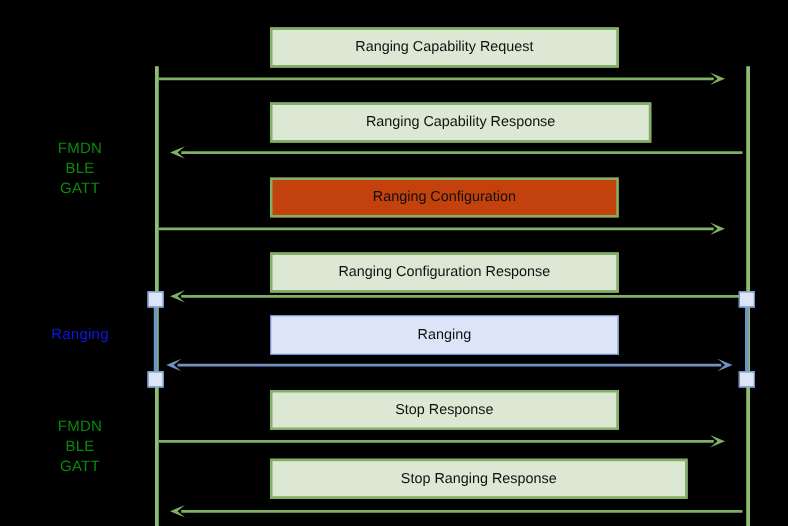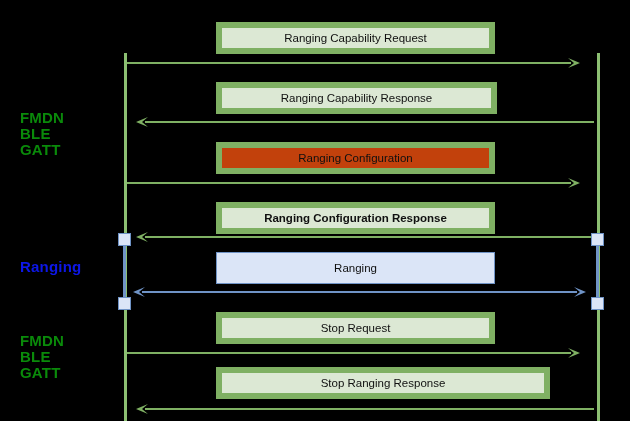--- a/index.html
+++ b/index.html
@@ -18,44 +18,44 @@
   }
   
   .lifeline {
     position: absolute;
     width: 3px;
     background: #8cbf72;
   }
   
   .phase-label {
     position: absolute;
-    text-align: left;
-    font-weight: bold;
-    font-size: 15px;
+    text-align: center;
+    font-weight: normal;
+    font-size: 12px;
     line-height: 16px;
     letter-spacing: 0.2px;
     white-space: pre-line;
   }
   .phase-label.green { color: #0a8a0a; }
   .phase-label.blue  { color: #0d17e8; }
 
   
   .msg-box {
     position: absolute;
     box-sizing: border-box;
     display: flex;
     align-items: center;
     justify-content: center;
     font-size: 11.5px;
     color: #101010;
     text-align: center;
   }
   .msg-box.green {
     background: #dce8d4;
-    border: 6px solid #7f1d1d;
+    border: 2px solid #7f1d1d;
   }
   .msg-box.blue {
     background: #dbe5f7;
     border: 1px solid #6f93c6;
   }
 
   
   .arrow {
     position: absolute;
     height: 16px;
@@ -96,59 +96,59 @@
   <div id="messages-layer">
       <div class="msg-box green" style="left: 216px; top: 22px; width: 279px; height: 32px; background: rgb(220, 232, 212); border-color: rgb(127, 176, 99); color: rgb(16, 16, 16);">
         <span>Ranging Capability Request</span>
       </div>
       <div class="arrow" style="left: 127px; top: 55px; width: 453px;">
         <svg width="453" height="16" viewBox="0 0 453 16">
           <line x1="0" y1="8" x2="444" y2="8" stroke="#7fb063" stroke-width="2.2"></line>
           <polygon points="453,8 441,3 447,8 441,13" fill="#7fb063"></polygon>
         </svg>
       </div>
-      <div class="msg-box green" style="left: 216px; top: 82px; width: 281px; height: 32px; background: rgb(220, 232, 212); border-color: rgb(127, 176, 99); color: rgb(16, 16, 16); align-items: center;">
+      <div class="msg-box green" style="left: 216px; top: 82px; width: 305px; height: 32px; background: rgb(220, 232, 212); border-color: rgb(127, 176, 99); color: rgb(16, 16, 16); align-items: center;">
         <span>Ranging Capability Response</span>
       </div>
       <div class="arrow" style="left: 136px; top: 114px; width: 458px;">
         <svg width="458" height="16" viewBox="0 0 458 16">
           <line x1="9" y1="8" x2="458" y2="8" stroke="#7fb063" stroke-width="2.2"></line>
           <polygon points="0,8 12,3 6,8 12,13" fill="#7fb063"></polygon>
         </svg>
       </div>
       <div class="msg-box green" style="left: 216px; top: 142px; width: 279px; height: 32px; background: #c2410c; border-color: rgb(127, 176, 99); color: rgb(16, 16, 16);">
         <span>Ranging Configuration</span>
       </div>
       <div class="arrow" style="left: 127px; top: 175px; width: 453px;">
         <svg width="453" height="16" viewBox="0 0 453 16">
           <line x1="0" y1="8" x2="444" y2="8" stroke="#7fb063" stroke-width="2.2"></line>
           <polygon points="453,8 441,3 447,8 441,13" fill="#7fb063"></polygon>
         </svg>
       </div>
-      <div class="msg-box green" style="left: 216px; top: 202px; width: 279px; height: 32px; background: rgb(220, 232, 212); border-color: rgb(127, 176, 99); color: rgb(16, 16, 16); font-weight: bold;">
+      <div class="msg-box green" style="left: 216px; top: 202px; width: 279px; height: 32px; background: rgb(220, 232, 212); border-color: rgb(127, 176, 99); color: rgb(16, 16, 16);">
         <span>Ranging Configuration Response</span>
       </div>
       <div class="arrow" style="left: 136px; top: 229px; width: 458px;">
         <svg width="458" height="16" viewBox="0 0 458 16">
           <line x1="9" y1="8" x2="458" y2="8" stroke="#7fb063" stroke-width="2.2"></line>
           <polygon points="0,8 12,3 6,8 12,13" fill="#7fb063"></polygon>
         </svg>
       </div>
       <div class="msg-box blue" style="left: 216px; top: 252px; width: 279px; height: 32px; background: rgb(219, 229, 247); border-color: rgb(111, 147, 198); color: rgb(16, 16, 16);">
         <span>Ranging</span>
       </div>
       <div class="arrow" style="left: 133px; top: 284px; width: 453px;">
         <svg width="453" height="16" viewBox="0 0 453 16">
           <line x1="9" y1="8" x2="444" y2="8" stroke="#6f93c6" stroke-width="2.2"></line>
           <polygon points="453,8 441,3 447,8 441,13" fill="#6f93c6"></polygon>
           <polygon points="0,8 12,3 6,8 12,13" fill="#6f93c6"></polygon>
         </svg>
       </div>
       <div class="msg-box green" style="left: 216px; top: 312px; width: 279px; height: 32px; background: rgb(220, 232, 212); border-color: rgb(127, 176, 99); color: rgb(16, 16, 16);">
-        <span>Stop Request</span>
+        <span>Stop Response</span>
       </div>
       <div class="arrow" style="left: 127px; top: 345px; width: 453px;">
         <svg width="453" height="16" viewBox="0 0 453 16">
           <line x1="0" y1="8" x2="444" y2="8" stroke="#7fb063" stroke-width="2.2"></line>
           <polygon points="453,8 441,3 447,8 441,13" fill="#7fb063"></polygon>
         </svg>
       </div>
       <div class="msg-box green" style="left: 216px; top: 367px; width: 334px; height: 32px; background: rgb(220, 232, 212); border-color: rgb(127, 176, 99); color: rgb(16, 16, 16);">
         <span>Stop Ranging Response</span>
       </div>

